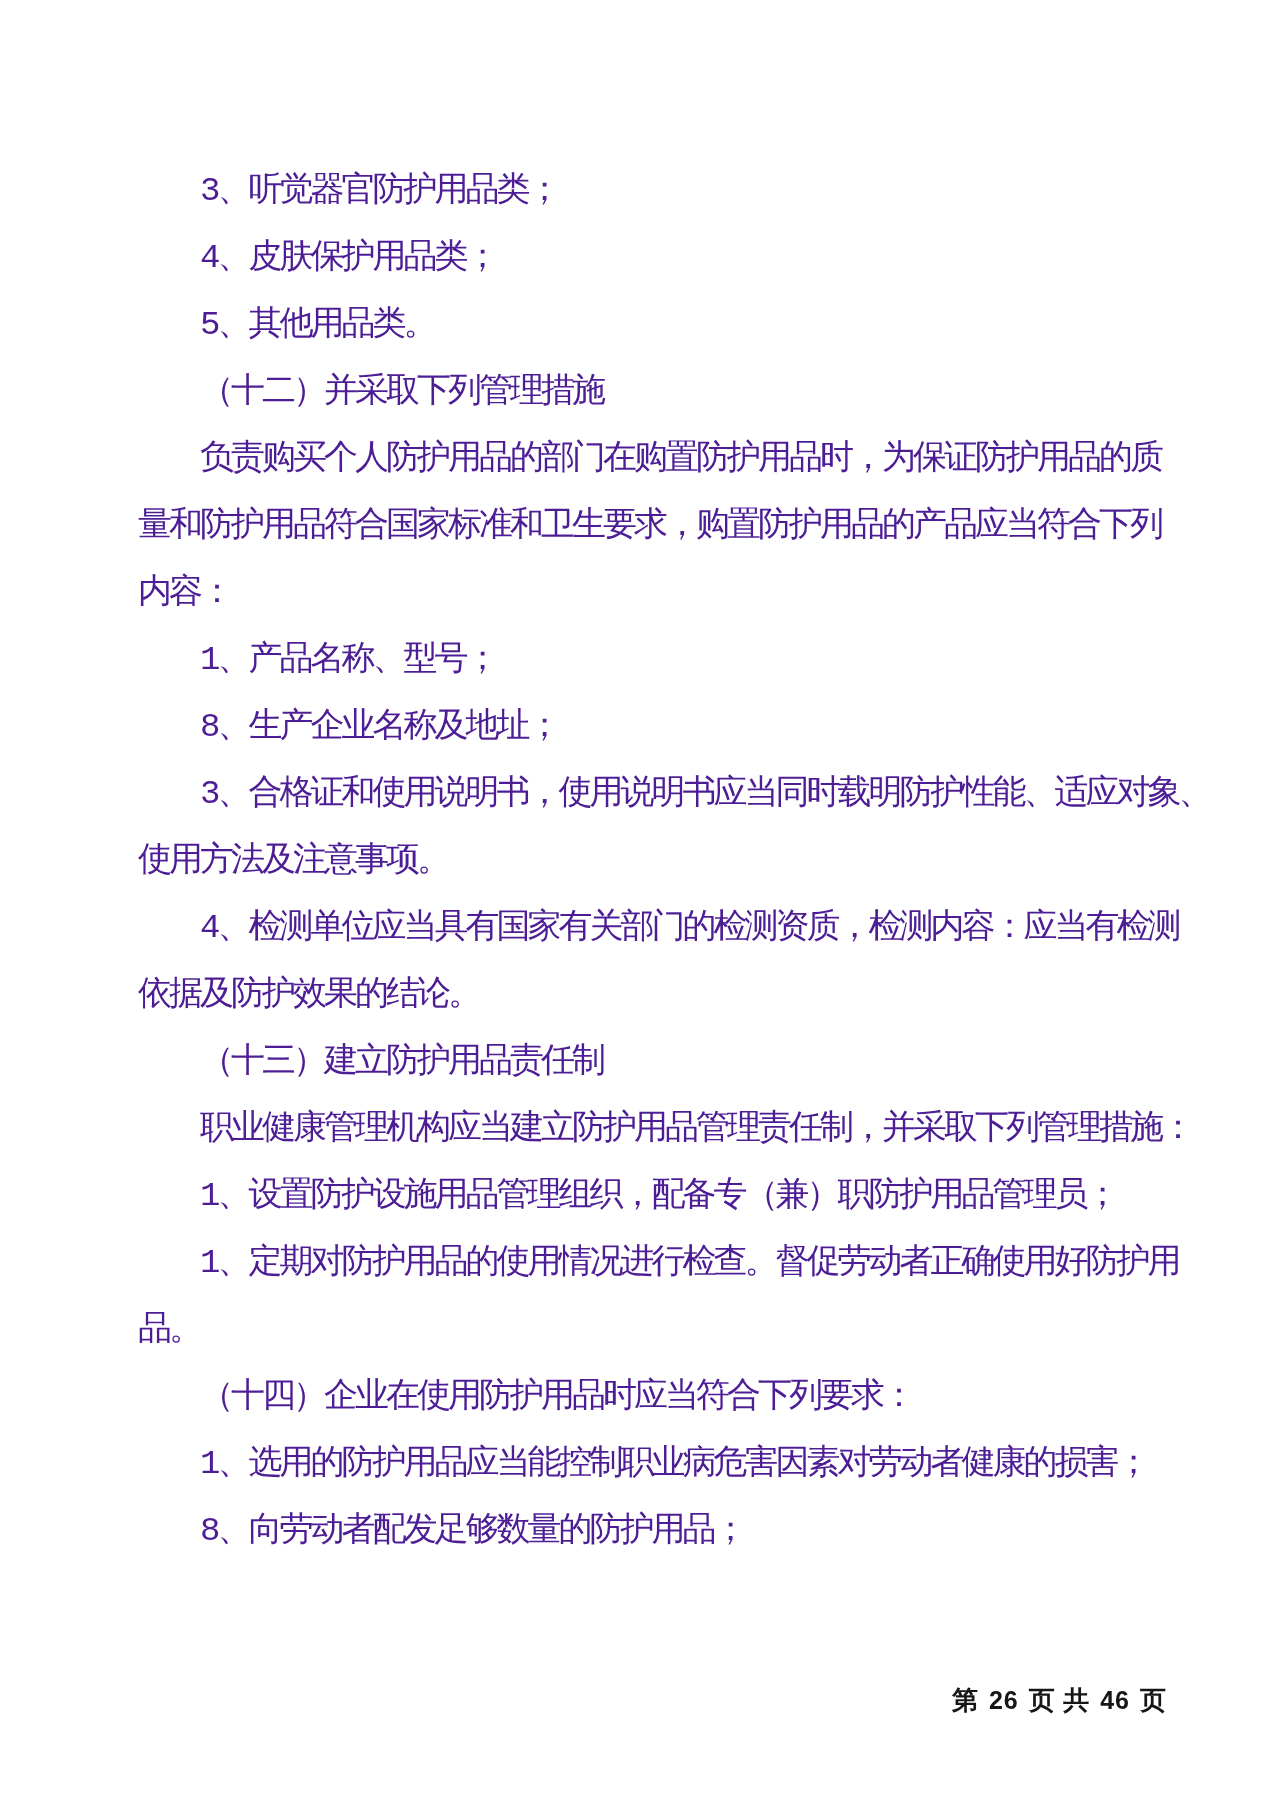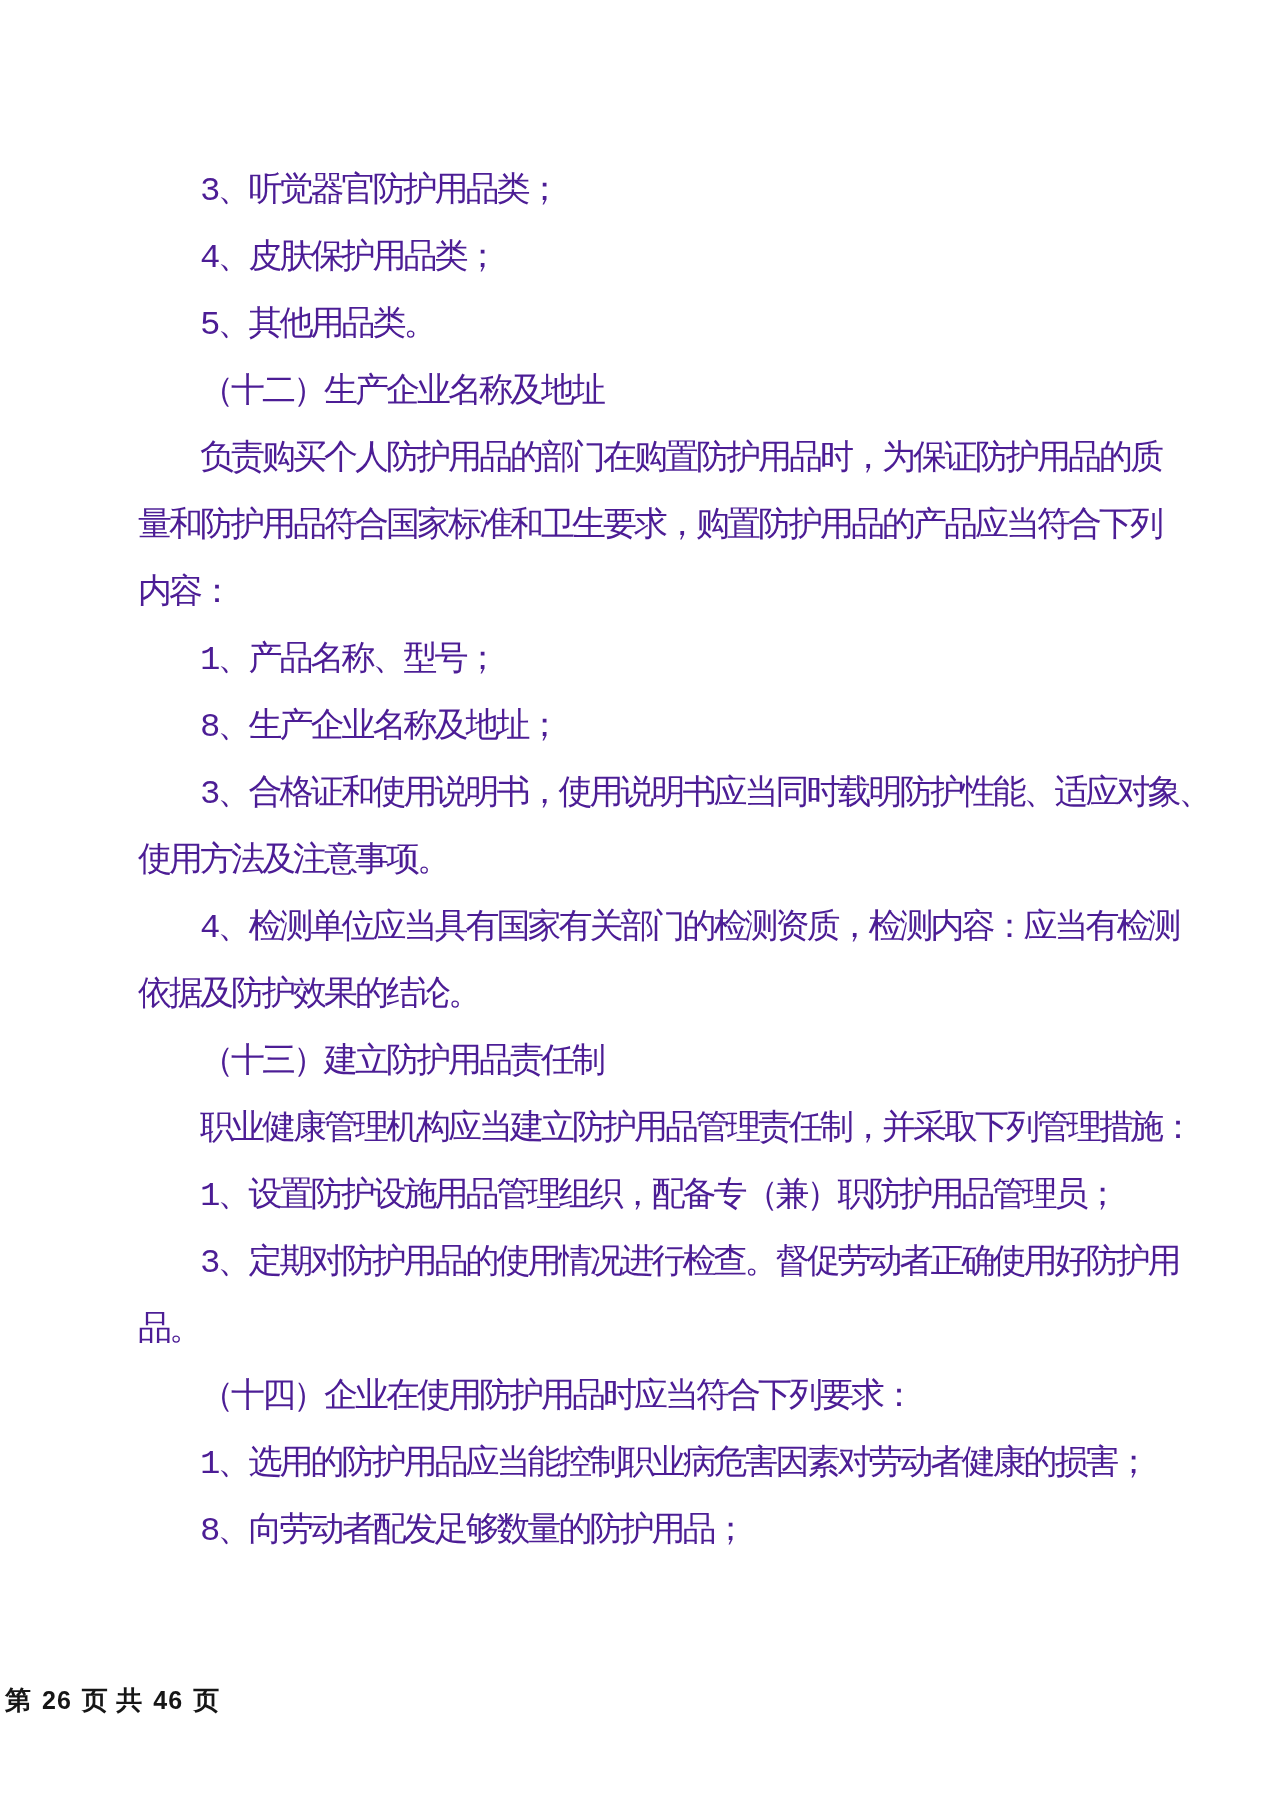--- a/index.html
+++ b/index.html
@@ -30,55 +30,55 @@
   .line.indent{
     padding-left:62px;
   }
   .footer{
     position:absolute;
     top:1678px;
     left:0;
     width:1172px;
     height:44px;
     line-height:44px;
-    text-align:left;
+    text-align:right;
     font-size:26px;
     font-weight:bold;
     color:#161616;
     letter-spacing:1px;
   }
   .footer span{margin:0 5px;}
   .footer .num{
     font-family:"Liberation Sans","DejaVu Sans",sans-serif;
     font-size:25px;
     font-weight:bold;
   }
 </style>
 </head>
 <body>
 
 <div class="page">
   <div class="text-block">
     <div class="line indent">3、听觉器官防护用品类；</div>
     <div class="line indent">4、皮肤保护用品类；</div>
     <div class="line indent">5、其他用品类。</div>
-    <div class="line indent">（十二）生产企业名称及地址</div>
+    <div class="line indent">（十二）并采取下列管理措施</div>
     <div class="line indent">负责购买个人防护用品的部门在购置防护用品时，为保证防护用品的质</div>
     <div class="line">量和防护用品符合国家标准和卫生要求，购置防护用品的产品应当符合下列</div>
     <div class="line">内容：</div>
     <div class="line indent">1、产品名称、型号；</div>
     <div class="line indent">8、生产企业名称及地址；</div>
     <div class="line indent">3、合格证和使用说明书，使用说明书应当同时载明防护性能、适应对象、</div>
     <div class="line">使用方法及注意事项。</div>
     <div class="line indent">4、检测单位应当具有国家有关部门的检测资质，检测内容：应当有检测</div>
     <div class="line">依据及防护效果的结论。</div>
     <div class="line indent">（十三）建立防护用品责任制</div>
     <div class="line indent">职业健康管理机构应当建立防护用品管理责任制，并采取下列管理措施：</div>
     <div class="line indent">1、设置防护设施用品管理组织，配备专（兼）职防护用品管理员；</div>
-    <div class="line indent">3、定期对防护用品的使用情况进行检查。督促劳动者正确使用好防护用</div>
+    <div class="line indent">1、定期对防护用品的使用情况进行检查。督促劳动者正确使用好防护用</div>
     <div class="line">品。</div>
     <div class="line indent">（十四）企业在使用防护用品时应当符合下列要求：</div>
     <div class="line indent">1、选用的防护用品应当能控制职业病危害因素对劳动者健康的损害；</div>
     <div class="line indent">8、向劳动者配发足够数量的防护用品；</div>
   </div>
 
   <div class="footer">
     <span>第</span><span class="num">26</span><span>页 共</span><span class="num">46</span><span>页</span>
   </div>
 </div>

